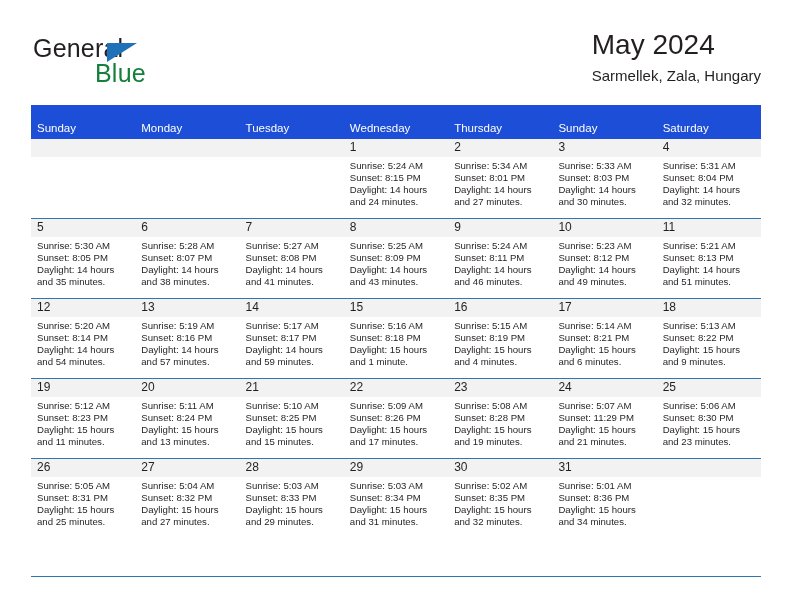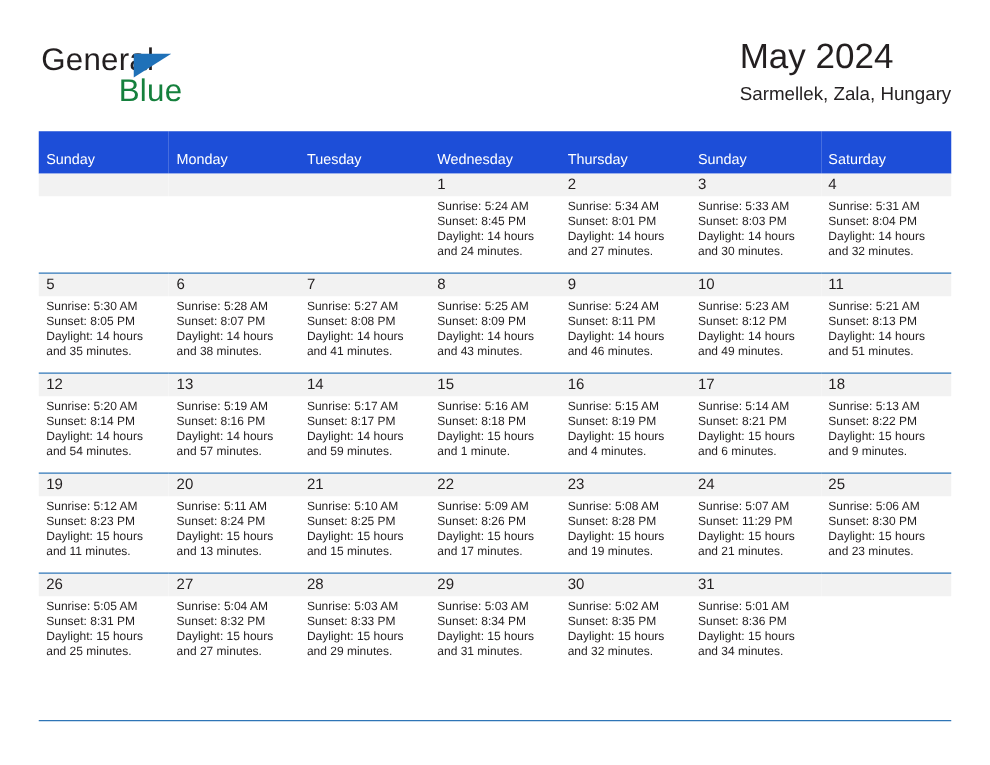--- a/index.html
+++ b/index.html
@@ -205,21 +205,21 @@
               <div></div>
               <div></div>
               <div></div>
               <div></div>
             </div>
           </td>
           <td>
             <div class="daynum">1</div>
             <div class="cell-body">
               <div>Sunrise: 5:24 AM</div>
-              <div>Sunset: 8:45 PM</div>
+              <div>Sunset: 8:15 PM</div>
               <div>Daylight: 14 hours</div>
               <div>and 24 minutes.</div>
             </div>
           </td>
           <td>
             <div class="daynum">2</div>
             <div class="cell-body">
               <div>Sunrise: 5:34 AM</div>
               <div>Sunset: 8:01 PM</div>
               <div>Daylight: 14 hours</div>

